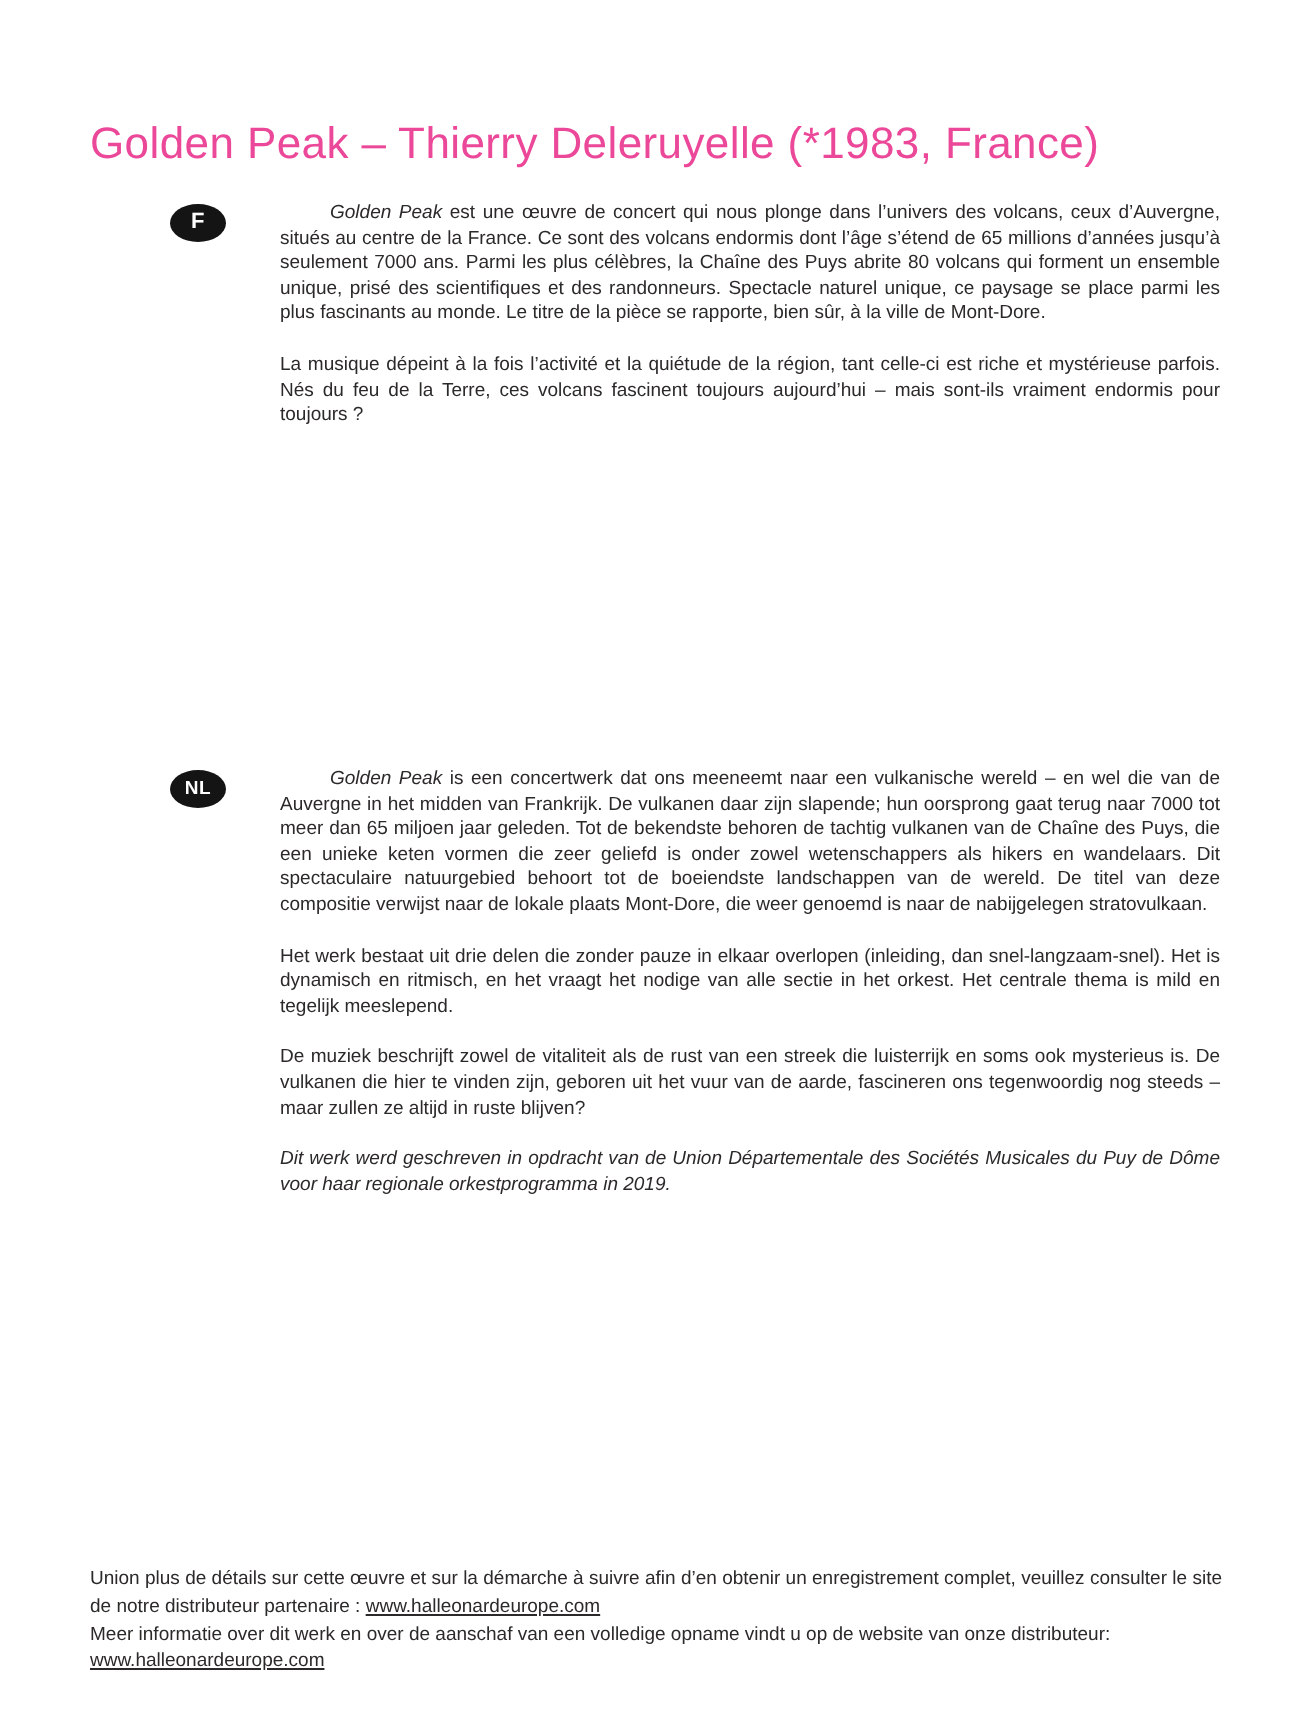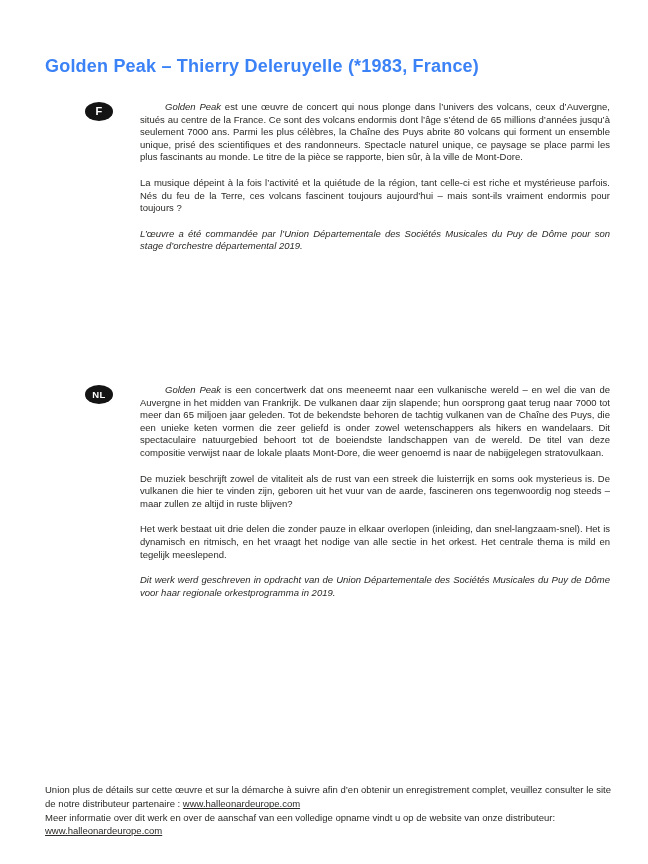--- a/index.html
+++ b/index.html
@@ -12,24 +12,24 @@
     width: 648px;
     height: 864px;
     background: #ffffff;
     font-family: "Liberation Sans", sans-serif;
     overflow: hidden;
   }
   .page-title {
     position: absolute;
     left: 45px;
     top: 44px;
-    font-size: 18px;
-    font-weight: 700;
+    font-size: 22px;
+    font-weight: 400;
     letter-spacing: 0.2px;
-    color: #3b82f6;
+    color: #ec4899;
   }
   .lang-section {
     position: absolute;
     left: 85px;
     width: 525px;
     display: flex;
     align-items: flex-start;
   }
   .section-f  { top: 101px; }
   .section-nl { top: 384px; justify-content: center; }
@@ -81,30 +81,29 @@
 
 <div class="page">
 
   <h1 class="page-title">Golden Peak – Thierry Deleruyelle (*1983, France)</h1>
 
   <div class="lang-section section-f">
     <div class="lang-badge">F</div>
     <div class="section-text">
       <p><span class="italic">Golden Peak</span><span> est une œuvre de concert qui nous plonge dans l’univers des volcans, ceux d’Auvergne, situés au centre de la France. Ce sont des volcans endormis dont l’âge s’étend de 65 millions d’années jusqu’à seulement 7000 ans. Parmi les plus célèbres, la Chaîne des Puys abrite 80 volcans qui forment un ensemble unique, prisé des scientifiques et des randonneurs. Spectacle naturel unique, ce paysage se place parmi les plus fascinants au monde. Le titre de la pièce se rapporte, bien sûr, à la ville de Mont-Dore.</span></p>
       <p>La musique dépeint à la fois l’activité et la quiétude de la région, tant celle-ci est riche et mystérieuse parfois. Nés du feu de la Terre, ces volcans fascinent toujours aujourd’hui – mais sont-ils vraiment endormis pour toujours ?</p>
-      <p class="italic">L’œuvre a été commandée par l’Union Départementale des Sociétés Musicales du Puy de Dôme pour son stage d’orchestre départemental 2019.</p>
     </div>
   </div>
 
   <div class="lang-section section-nl">
     <div class="lang-badge small-text">NL</div>
     <div class="section-text">
       <p><span class="italic">Golden Peak</span><span> is een concertwerk dat ons meeneemt naar een vulkanische wereld – en wel die van de Auvergne in het midden van Frankrijk. De vulkanen daar zijn slapende; hun oorsprong gaat terug naar 7000 tot meer dan 65 miljoen jaar geleden. Tot de bekendste behoren de tachtig vulkanen van de Chaîne des Puys, die een unieke keten vormen die zeer geliefd is onder zowel wetenschappers als hikers en wandelaars. Dit spectaculaire natuurgebied behoort tot de boeiendste landschappen van de wereld. De titel van deze compositie verwijst naar de lokale plaats Mont-Dore, die weer genoemd is naar de nabijgelegen stratovulkaan.</span></p>
+      <p>Het werk bestaat uit drie delen die zonder pauze in elkaar overlopen (inleiding, dan snel-langzaam-snel). Het is dynamisch en ritmisch, en het vraagt het nodige van alle sectie in het orkest. Het centrale thema is mild en tegelijk meeslepend.</p>
       <p>De muziek beschrijft zowel de vitaliteit als de rust van een streek die luisterrijk en soms ook mysterieus is. De vulkanen die hier te vinden zijn, geboren uit het vuur van de aarde, fascineren ons tegenwoordig nog steeds – maar zullen ze altijd in ruste blijven?</p>
-      <p>Het werk bestaat uit drie delen die zonder pauze in elkaar overlopen (inleiding, dan snel-langzaam-snel). Het is dynamisch en ritmisch, en het vraagt het nodige van alle sectie in het orkest. Het centrale thema is mild en tegelijk meeslepend.</p>
       <p class="italic">Dit werk werd geschreven in opdracht van de Union Départementale des Sociétés Musicales du Puy de Dôme voor haar regionale orkestprogramma in 2019.</p>
     </div>
   </div>
 
   <div class="footer">
     <p class="fr"><span>Union plus de détails sur cette œuvre et sur la démarche à suivre afin d’en obtenir un enregistrement complet, veuillez consulter le site de notre distributeur partenaire : </span><a class="footer-link">www.halleonardeurope.com</a></p>
     <p class="nl"><span>Meer informatie over dit werk en over de aanschaf van een volledige opname vindt u op de website van onze distributeur: </span><a class="footer-link">www.halleonardeurope.com</a></p>
   </div>
 
 </div>

